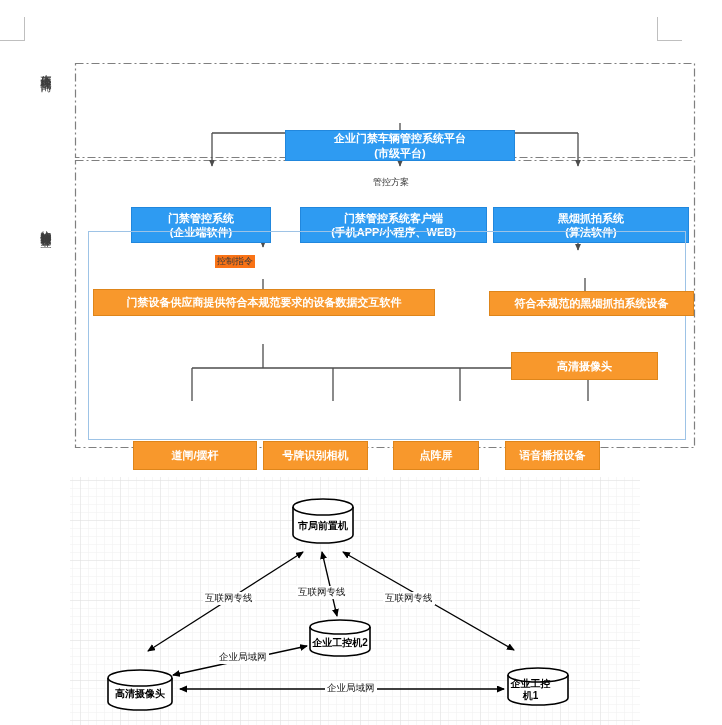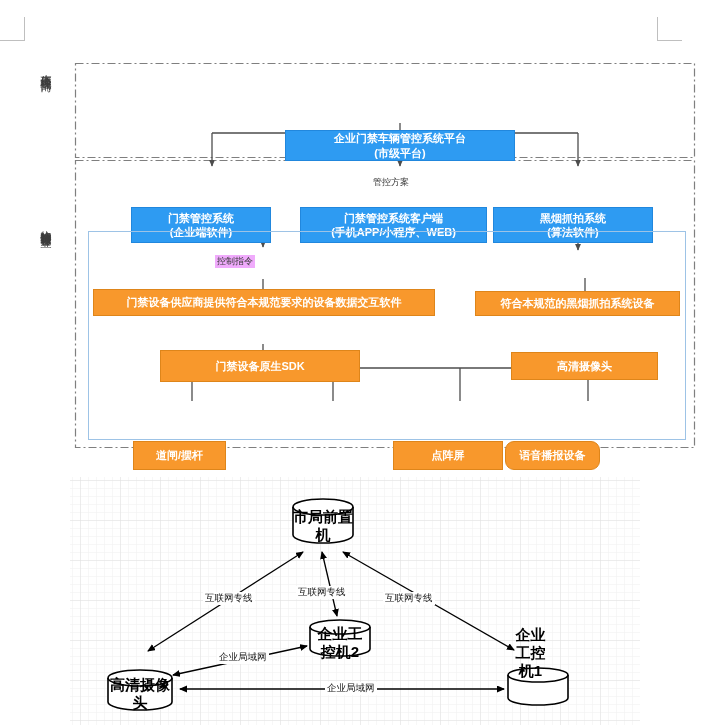--- a/index.html
+++ b/index.html
@@ -12,24 +12,24 @@
   .corner-right{left:657px;top:17px;border-left:1px solid #bfbfbf;border-bottom:1px solid #bfbfbf;}
   .vlabel{writing-mode:vertical-rl;text-orientation:upright;font-size:11px;color:#3d3d3d;
           letter-spacing:1px;line-height:1;}
   .box{display:flex;align-items:center;justify-content:center;text-align:center;
        white-space:pre-line;font-weight:bold;color:#ffffff;font-size:11px;line-height:1.3;
        box-sizing:border-box;margin-top:38px;}
   .blue{background:#2e9bf2;border:1px solid #2187dd;}
   .orange{background:#f8982c;border:1px solid #de851a;}
   .container-frame{border:1px solid #9dc3e6;box-sizing:border-box;}
   .lbl{font-size:9px;color:#3a3a3a;white-space:nowrap;margin-top:36px;}
-  .lbl-bg{background:#f0abfc;padding:0 2px;}
+  .lbl-bg{background:#f97316;padding:0 2px;}
   .nlabel{font-size:9.5px;color:#111111;white-space:nowrap;background:#ffffff;padding:0 2px;}
   .cyl-label{display:flex;align-items:center;justify-content:center;text-align:center;
-             font-size:15px;font-weight:bold;color:#000;line-height:1.2;box-sizing:border-box;}
+             font-size:10px;font-weight:bold;color:#000;line-height:1.2;box-sizing:border-box;}
 </style>
 </head>
 <body>
 
 <div class="page">
 
   <div class="corner corner-left"></div>
   <div class="corner corner-right"></div>
 
   <svg class="overlay" width="722" height="725" viewBox="0 0 722 725">
@@ -107,41 +107,41 @@
 
   <div class="abs box blue" style="left:285px;top:92px;width:230px;height:31px;">企业门禁车辆管控系统平台
 (市级平台)</div>
 
   <div class="abs lbl" style="left:373px;top:140px;">管控方案</div>
 
   <div class="abs box blue" style="left:131px;top:169px;width:140px;height:36px;">门禁管控系统
 (企业端软件)</div>
   <div class="abs box blue" style="left:300px;top:169px;width:187px;height:36px;">门禁管控系统客户端
 (手机APP/小程序、WEB)</div>
-  <div class="abs box blue" style="left:493px;top:169px;width:160px;height:36px;">黑烟抓拍系统
+  <div class="abs box blue" style="left:493px;top:169px;width:196px;height:36px;">黑烟抓拍系统
 (算法软件)</div>
 
   <div class="abs lbl lbl-bg" style="left:215px;top:219px;">控制指令</div>
 
   <div class="abs container-frame" style="left:88px;top:231px;width:598px;height:209px;"></div>
 
   <div class="abs box orange" style="left:93px;top:251px;width:342px;height:27px;text-align:right;">门禁设备供应商提供符合本规范要求的设备数据交互软件</div>
-  <div class="abs box orange" style="left:475px;top:253px;width:205px;height:25px;">符合本规范的黑烟抓拍系统设备</div>
+  <div class="abs box orange" style="left:489px;top:253px;width:205px;height:25px;">符合本规范的黑烟抓拍系统设备</div>
 
-  <div class="abs box orange" style="left:160px;top:312px;width:200px;height:32px;">门禁设备原生SDK</div>
   <div class="abs box orange" style="left:511px;top:314px;width:147px;height:28px;">高清摄像头</div>
 
-  <div class="abs box orange" style="left:133px;top:403px;width:93px;height:29px;">道闸/摆杆</div>
-  <div class="abs box orange" style="left:393px;top:403px;width:110px;height:29px;">点阵屏</div>
-  <div class="abs box orange" style="left:505px;top:403px;width:95px;height:29px;border-radius:9px;">语音播报设备</div>
+  <div class="abs box orange" style="left:133px;top:403px;width:124px;height:29px;">道闸/摆杆</div>
+  <div class="abs box orange" style="left:263px;top:403px;width:105px;height:29px;">号牌识别相机</div>
+  <div class="abs box orange" style="left:393px;top:403px;width:86px;height:29px;">点阵屏</div>
+  <div class="abs box orange" style="left:505px;top:403px;width:95px;height:29px;">语音播报设备</div>
 
   <div class="abs cyl-label" style="left:293px;top:503px;width:60px;height:40px;padding-top:6px;">市局前置机</div>
   <div class="abs cyl-label" style="left:312px;top:624px;width:56px;height:32px;padding-top:5px;">企业工控机2</div>
   <div class="abs cyl-label" style="left:108px;top:674px;width:64px;height:34px;padding-top:6px;">高清摄像头</div>
-  <div class="abs cyl-label" style="left:510px;top:634px;width:41px;height:32px;padding-top:5px;">企业工控机1</div>
+  <div class="abs cyl-label" style="left:510px;top:671px;width:41px;height:32px;padding-top:5px;">企业工控机1</div>
 
   <div class="abs nlabel" style="left:203px;top:592px;">互联网专线</div>
   <div class="abs nlabel" style="left:296px;top:586px;">互联网专线</div>
   <div class="abs nlabel" style="left:383px;top:592px;">互联网专线</div>
   <div class="abs nlabel" style="left:217px;top:651px;">企业局域网</div>
   <div class="abs nlabel" style="left:325px;top:682px;">企业局域网</div>
 
 </div>
 
 </body></html>

